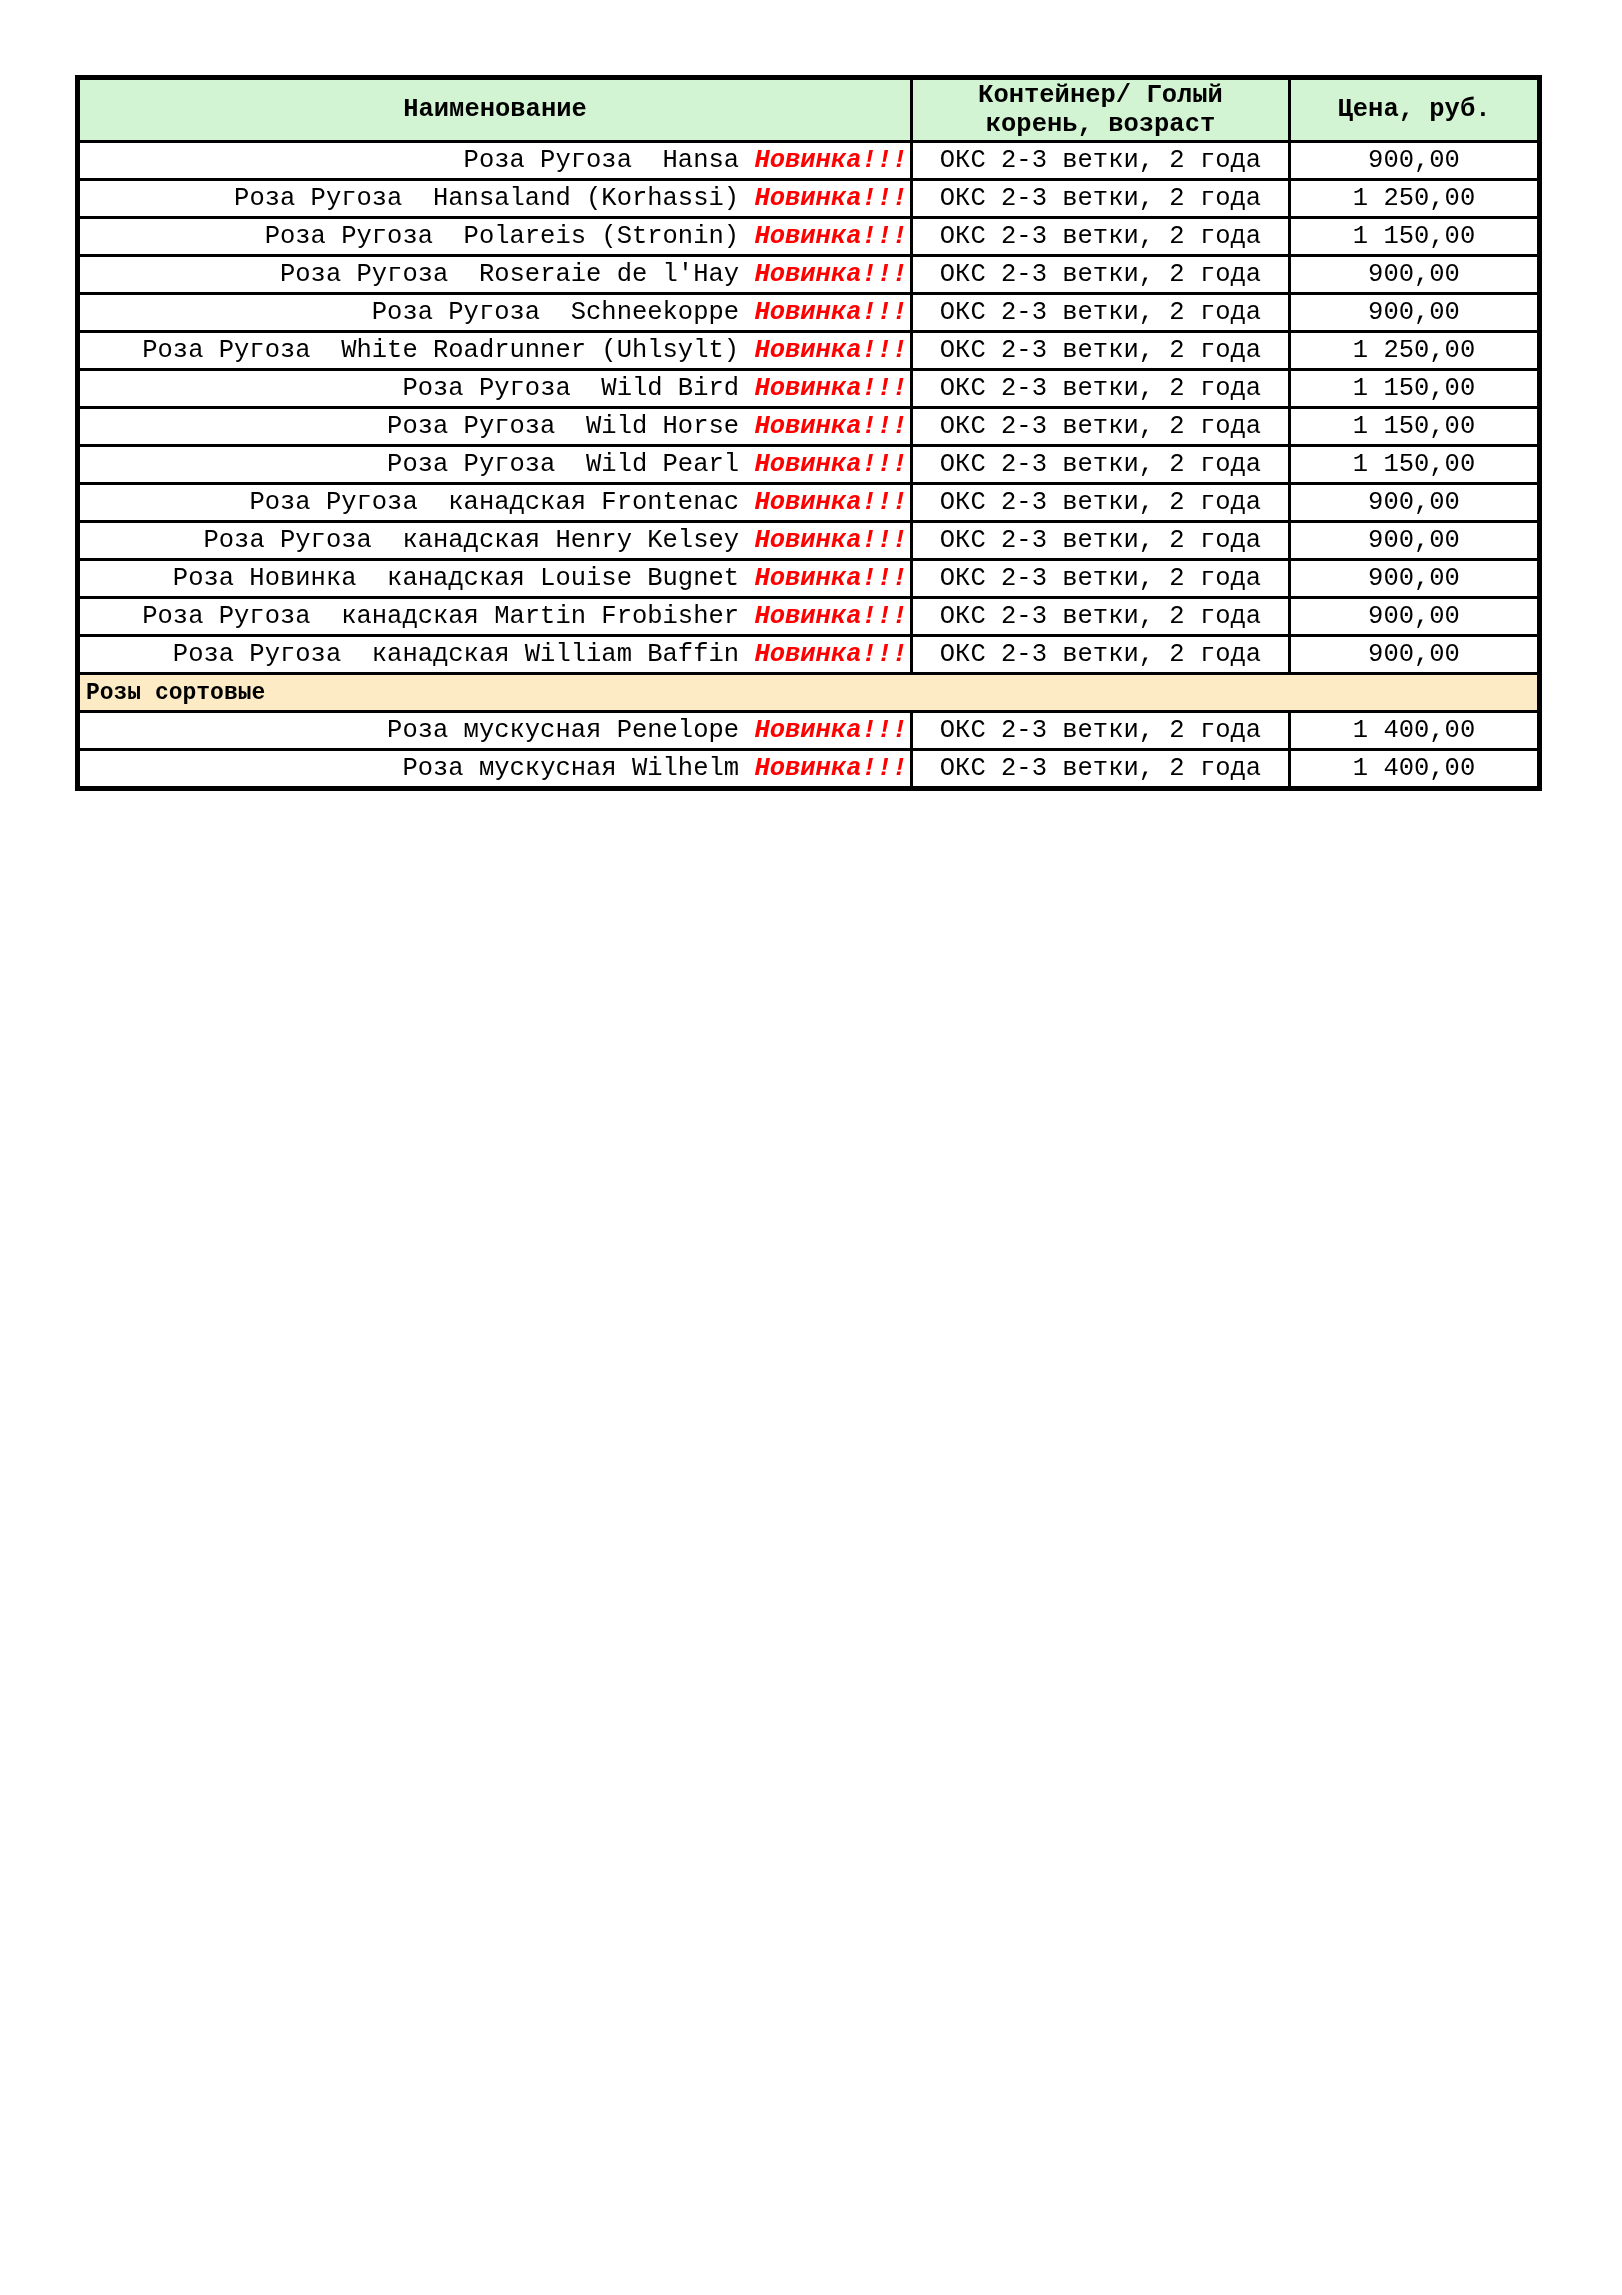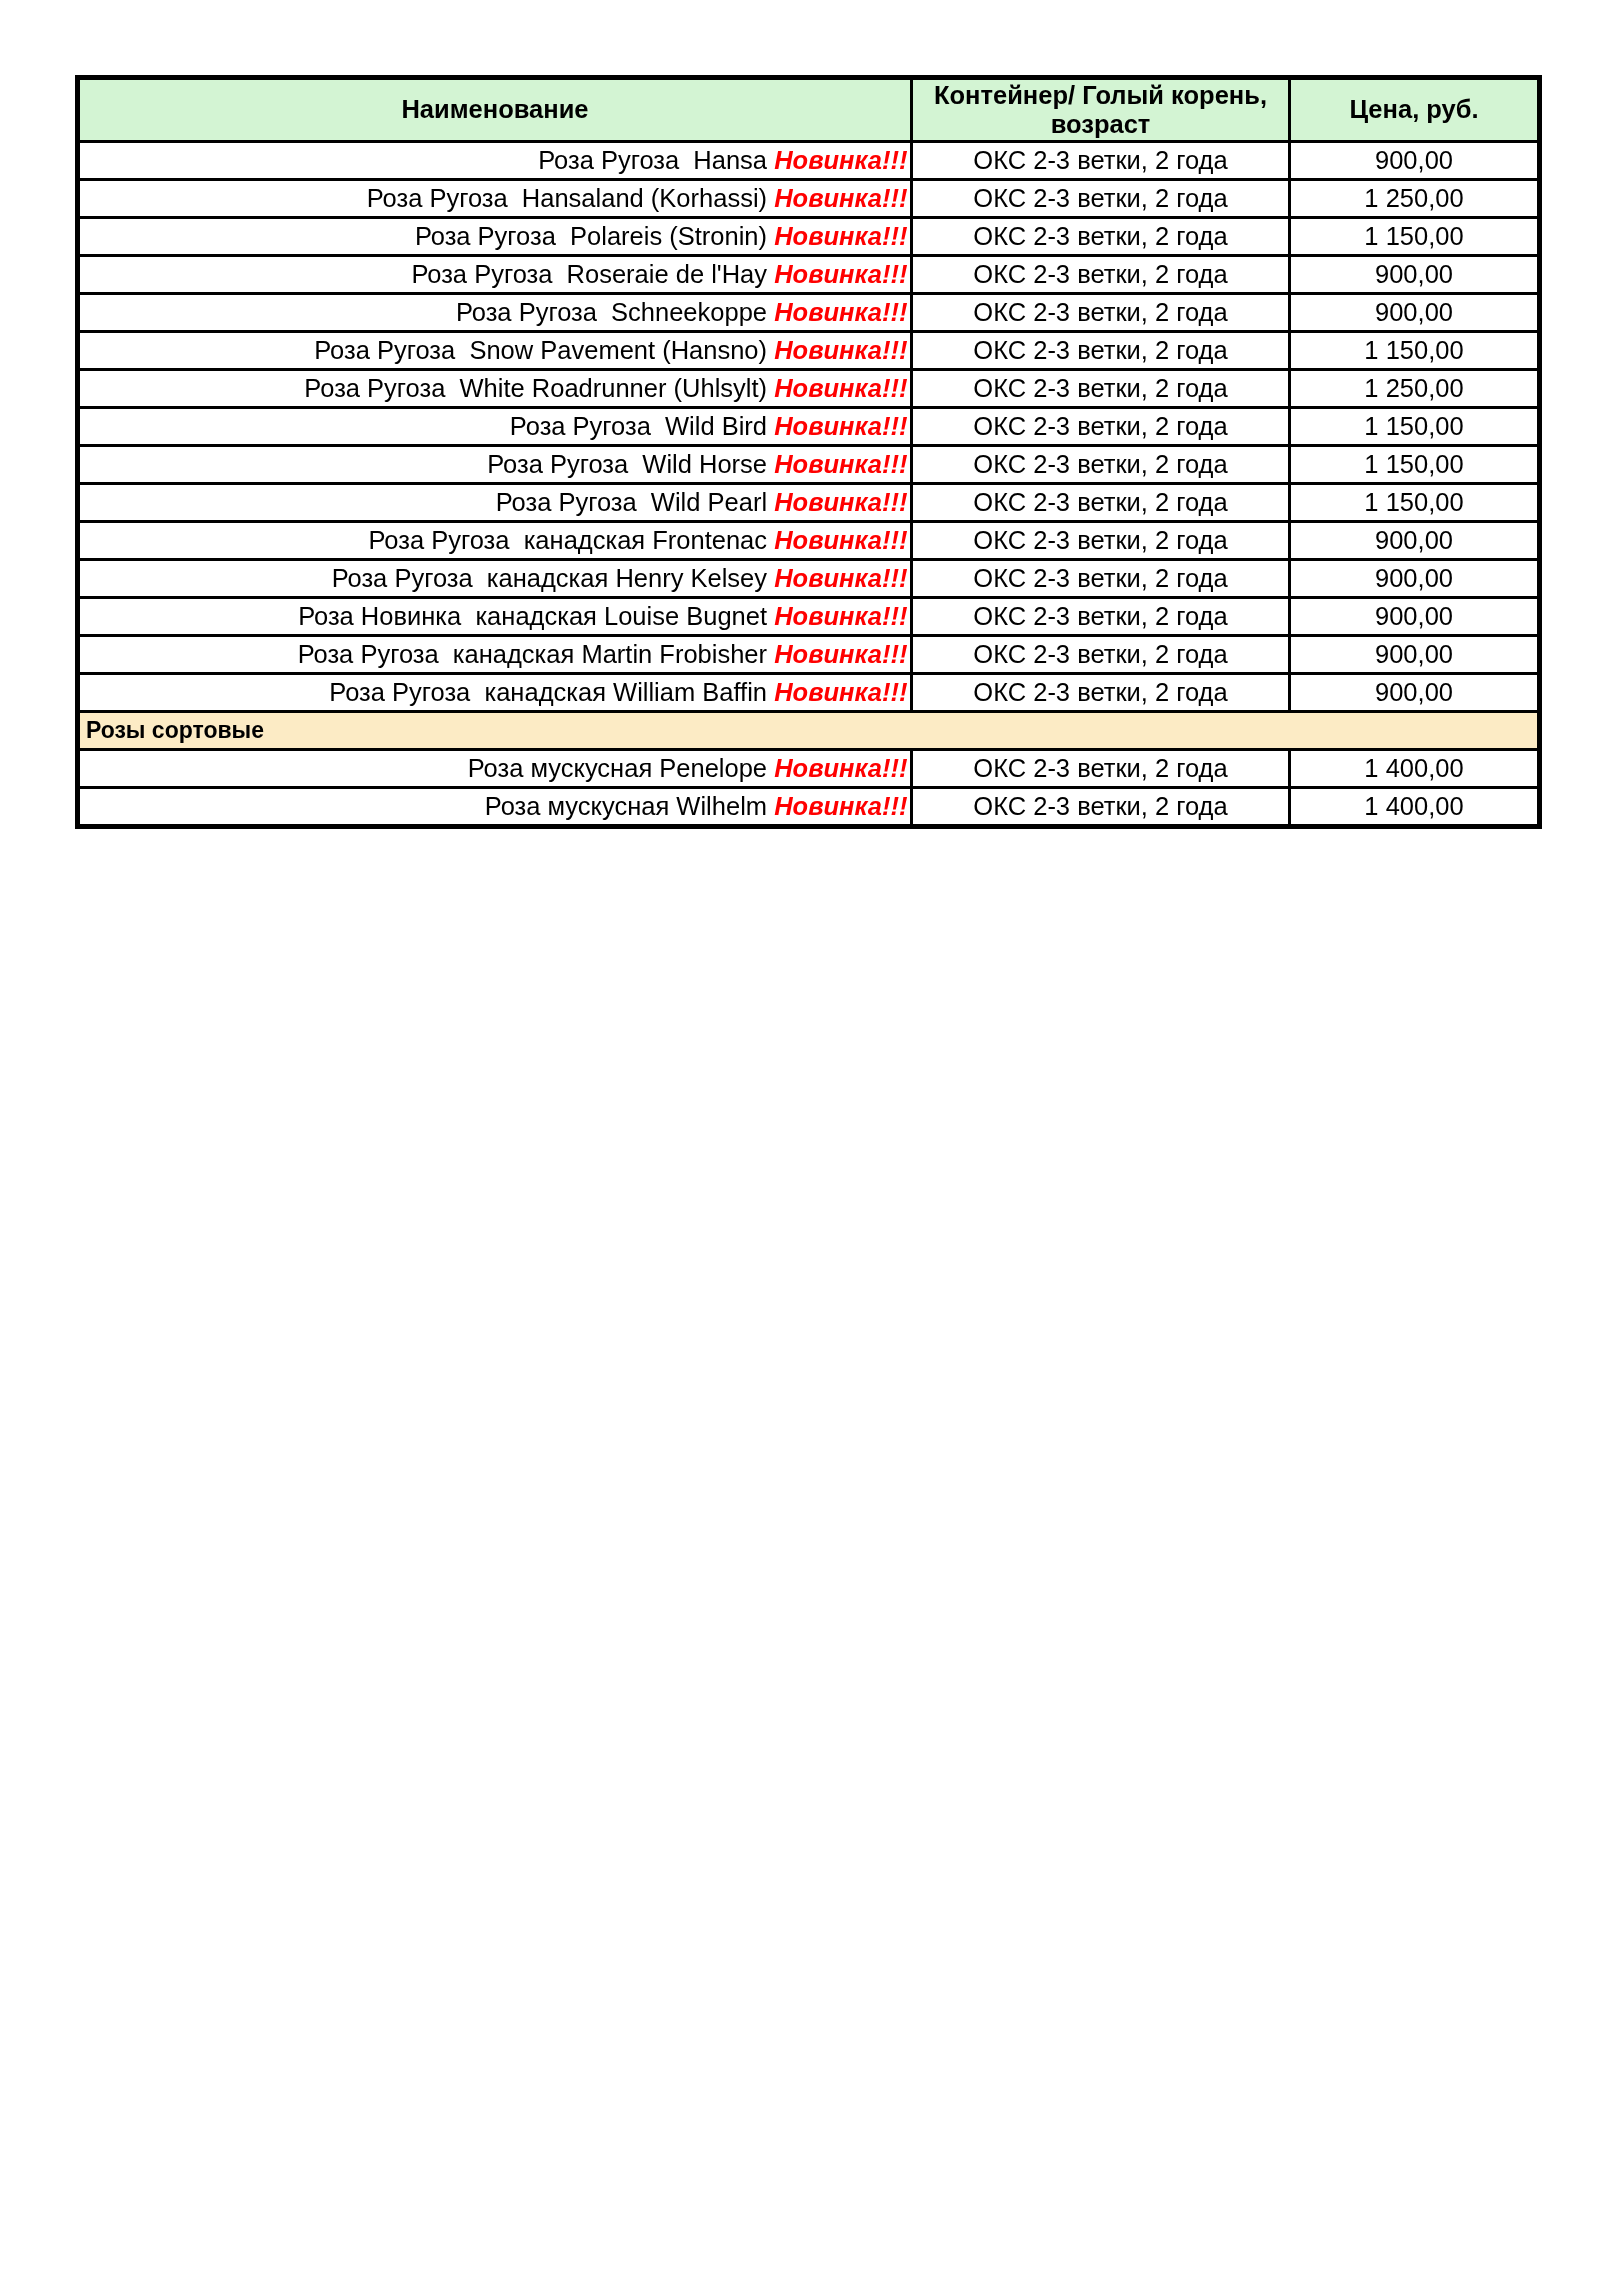--- a/index.html
+++ b/index.html
@@ -5,21 +5,21 @@
   html, body {
     margin: 0;
     padding: 0;
     background: #ffffff;
   }
   .page {
     position: relative;
     width: 1594px;
     height: 2295px;
     background: #ffffff;
-    font-family: Liberation Sans, sans-serif;
+    font-family: Liberation Mono, monospace;
     color: #000000;
   }
   table.price-table {
     position: absolute;
     left: 75px;
     top: 75px;
     width: 1461px;
     border-collapse: collapse;
     table-layout: fixed;
     border: 5.2px solid var(--border, #000);
@@ -131,28 +131,20 @@
 
   <tr>
     <td class="c-name">
       <span class="name">Роза Ругоза  Schneekoppe</span>
       <span class="novelty">Новинка!!!</span>
     </td>
     <td class="c-container">ОКС 2-3 ветки, 2 года</td>
     <td class="c-price">900,00</td>
   </tr>
 
-  <tr>
-    <td class="c-name">
-      <span class="name">Роза Ругоза  Snow Pavement (Hansno)</span>
-      <span class="novelty">Новинка!!!</span>
-    </td>
-    <td class="c-container">ОКС 2-3 ветки, 2 года</td>
-    <td class="c-price">1 150,00</td>
-  </tr>
 
 
   <tr>
     <td class="c-name">
       <span class="name">Роза Ругоза  White Roadrunner (Uhlsylt)</span>
       <span class="novelty">Новинка!!!</span>
     </td>
     <td class="c-container">ОКС 2-3 ветки, 2 года</td>
     <td class="c-price">1 250,00</td>
   </tr>

